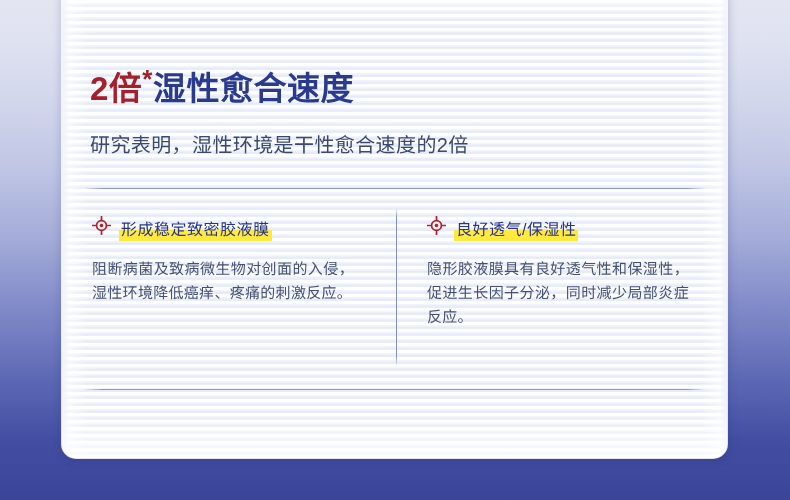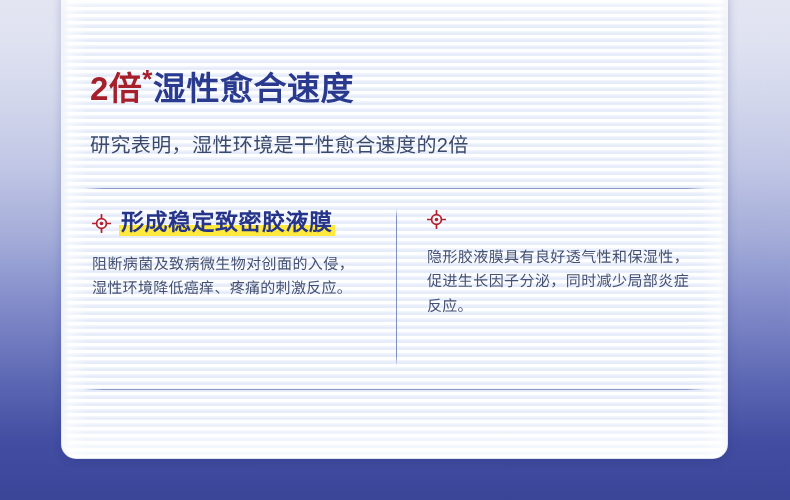--- a/index.html
+++ b/index.html
@@ -158,26 +158,27 @@
     white-space: nowrap;
   }
   .target-icon {
     flex: 0 0 auto;
     width: 19px;
     height: 19px;
     display: block;
   }
   .feature-title {
     position: relative;
-    font-size: 23px;
-    font-weight: 700;
+    font-size: 16px;
+    font-weight: 400;
     color: #26358a;
     letter-spacing: 0.5px;
     line-height: 1.05;
     padding: 0 2px 2px 2px;
+    margin-top: 12px;
   }
   .feature-title .hl {
     position: absolute;
     left: 0;
     right: 0;
     bottom: 0px;
     height: 11px;
     background: #ffe93c;
     z-index: 0;
   }
@@ -238,20 +239,24 @@
       <div class="feature right">
         <div class="feature-head">
           <svg class="target-icon" viewBox="0 0 24 24" aria-hidden="true">
             <circle cx="12" cy="12" r="6.2" fill="none" stroke="#b51f2c" stroke-width="2.2"></circle>
             <circle cx="12" cy="12" r="2.3" fill="#b51f2c"></circle>
             <line x1="12" y1="0.8" x2="12" y2="5.2" stroke="#b51f2c" stroke-width="2.2" stroke-linecap="round"></line>
             <line x1="12" y1="18.8" x2="12" y2="23.2" stroke="#b51f2c" stroke-width="2.2" stroke-linecap="round"></line>
             <line x1="0.8" y1="12" x2="5.2" y2="12" stroke="#b51f2c" stroke-width="2.2" stroke-linecap="round"></line>
             <line x1="18.8" y1="12" x2="23.2" y2="12" stroke="#b51f2c" stroke-width="2.2" stroke-linecap="round"></line>
           </svg>
+          <div class="feature-title">
+            <span class="hl"></span>
+            <span class="txt">良好透气/保湿性</span>
+          </div>
         </div>
         <div class="feature-body">隐形胶液膜具有良好透气性和保湿性，促进生长因子分泌，同时减少局部炎症反应。</div>
       </div>
 
       <div class="card-veil"></div>
     </div>
   </div>
 
 </div>
 

